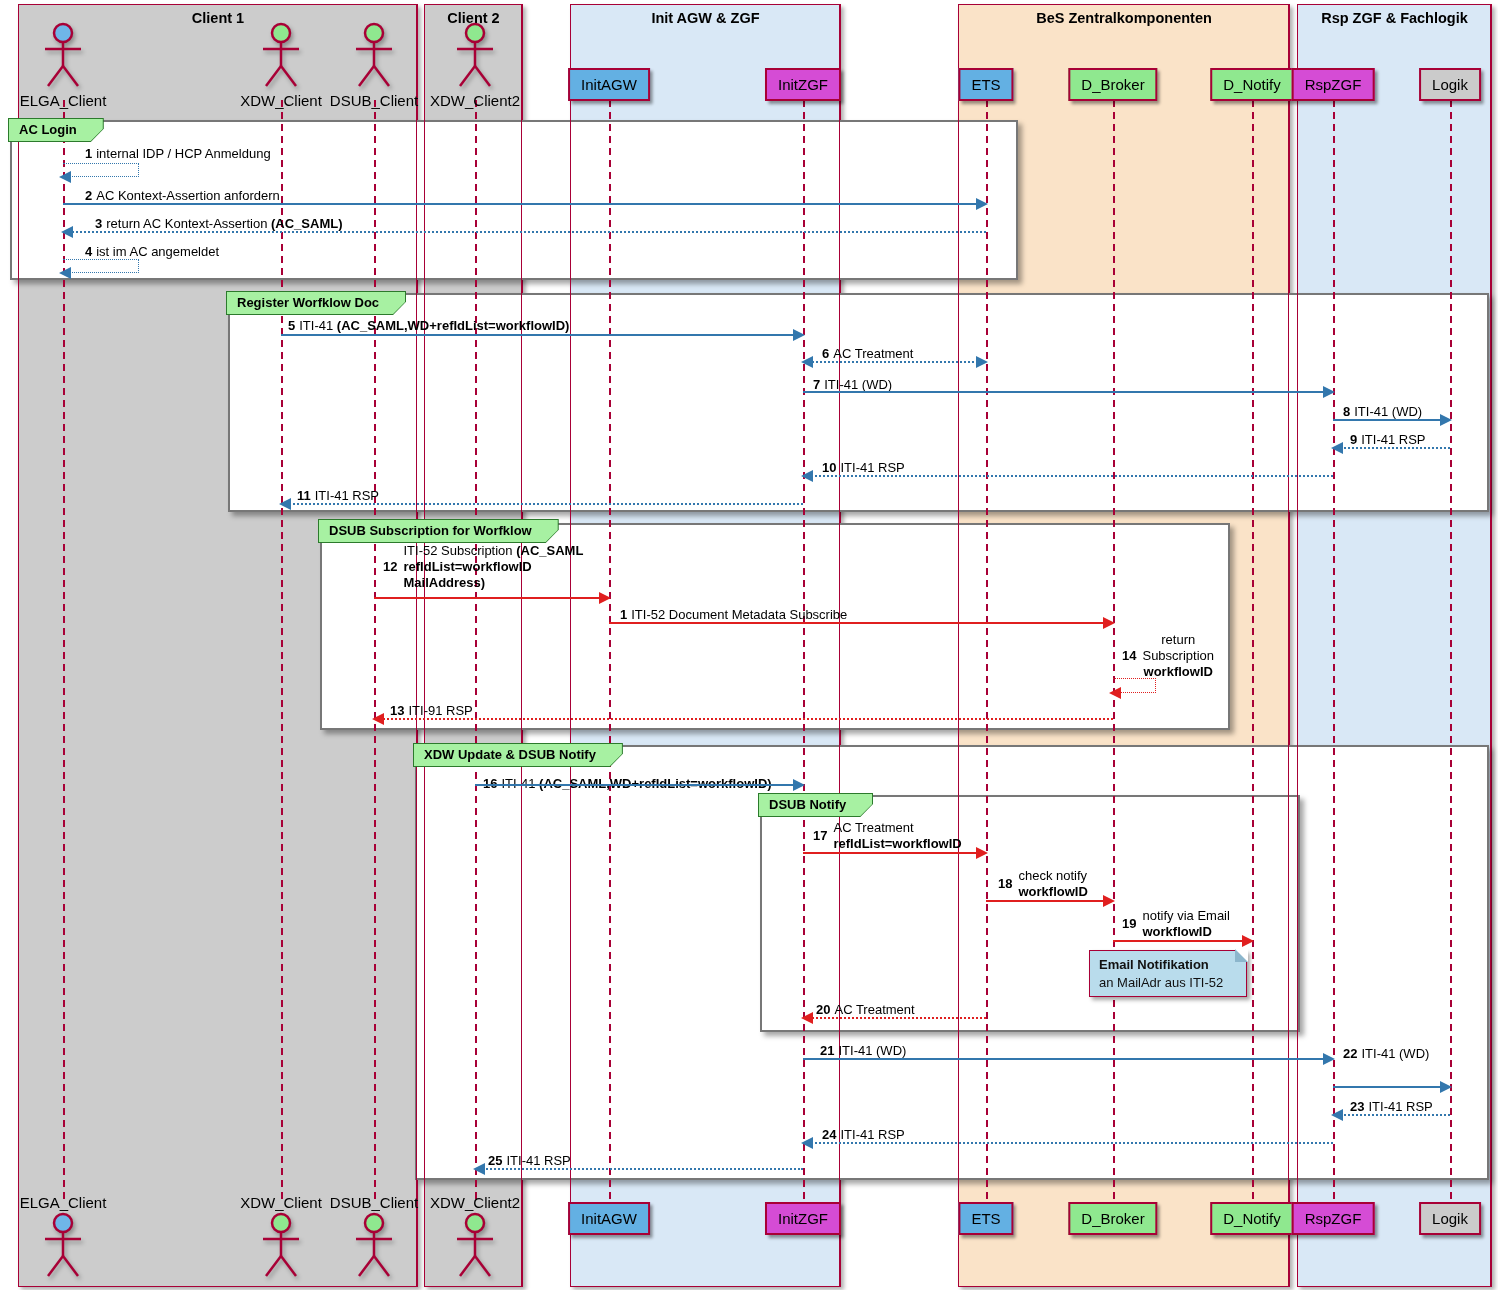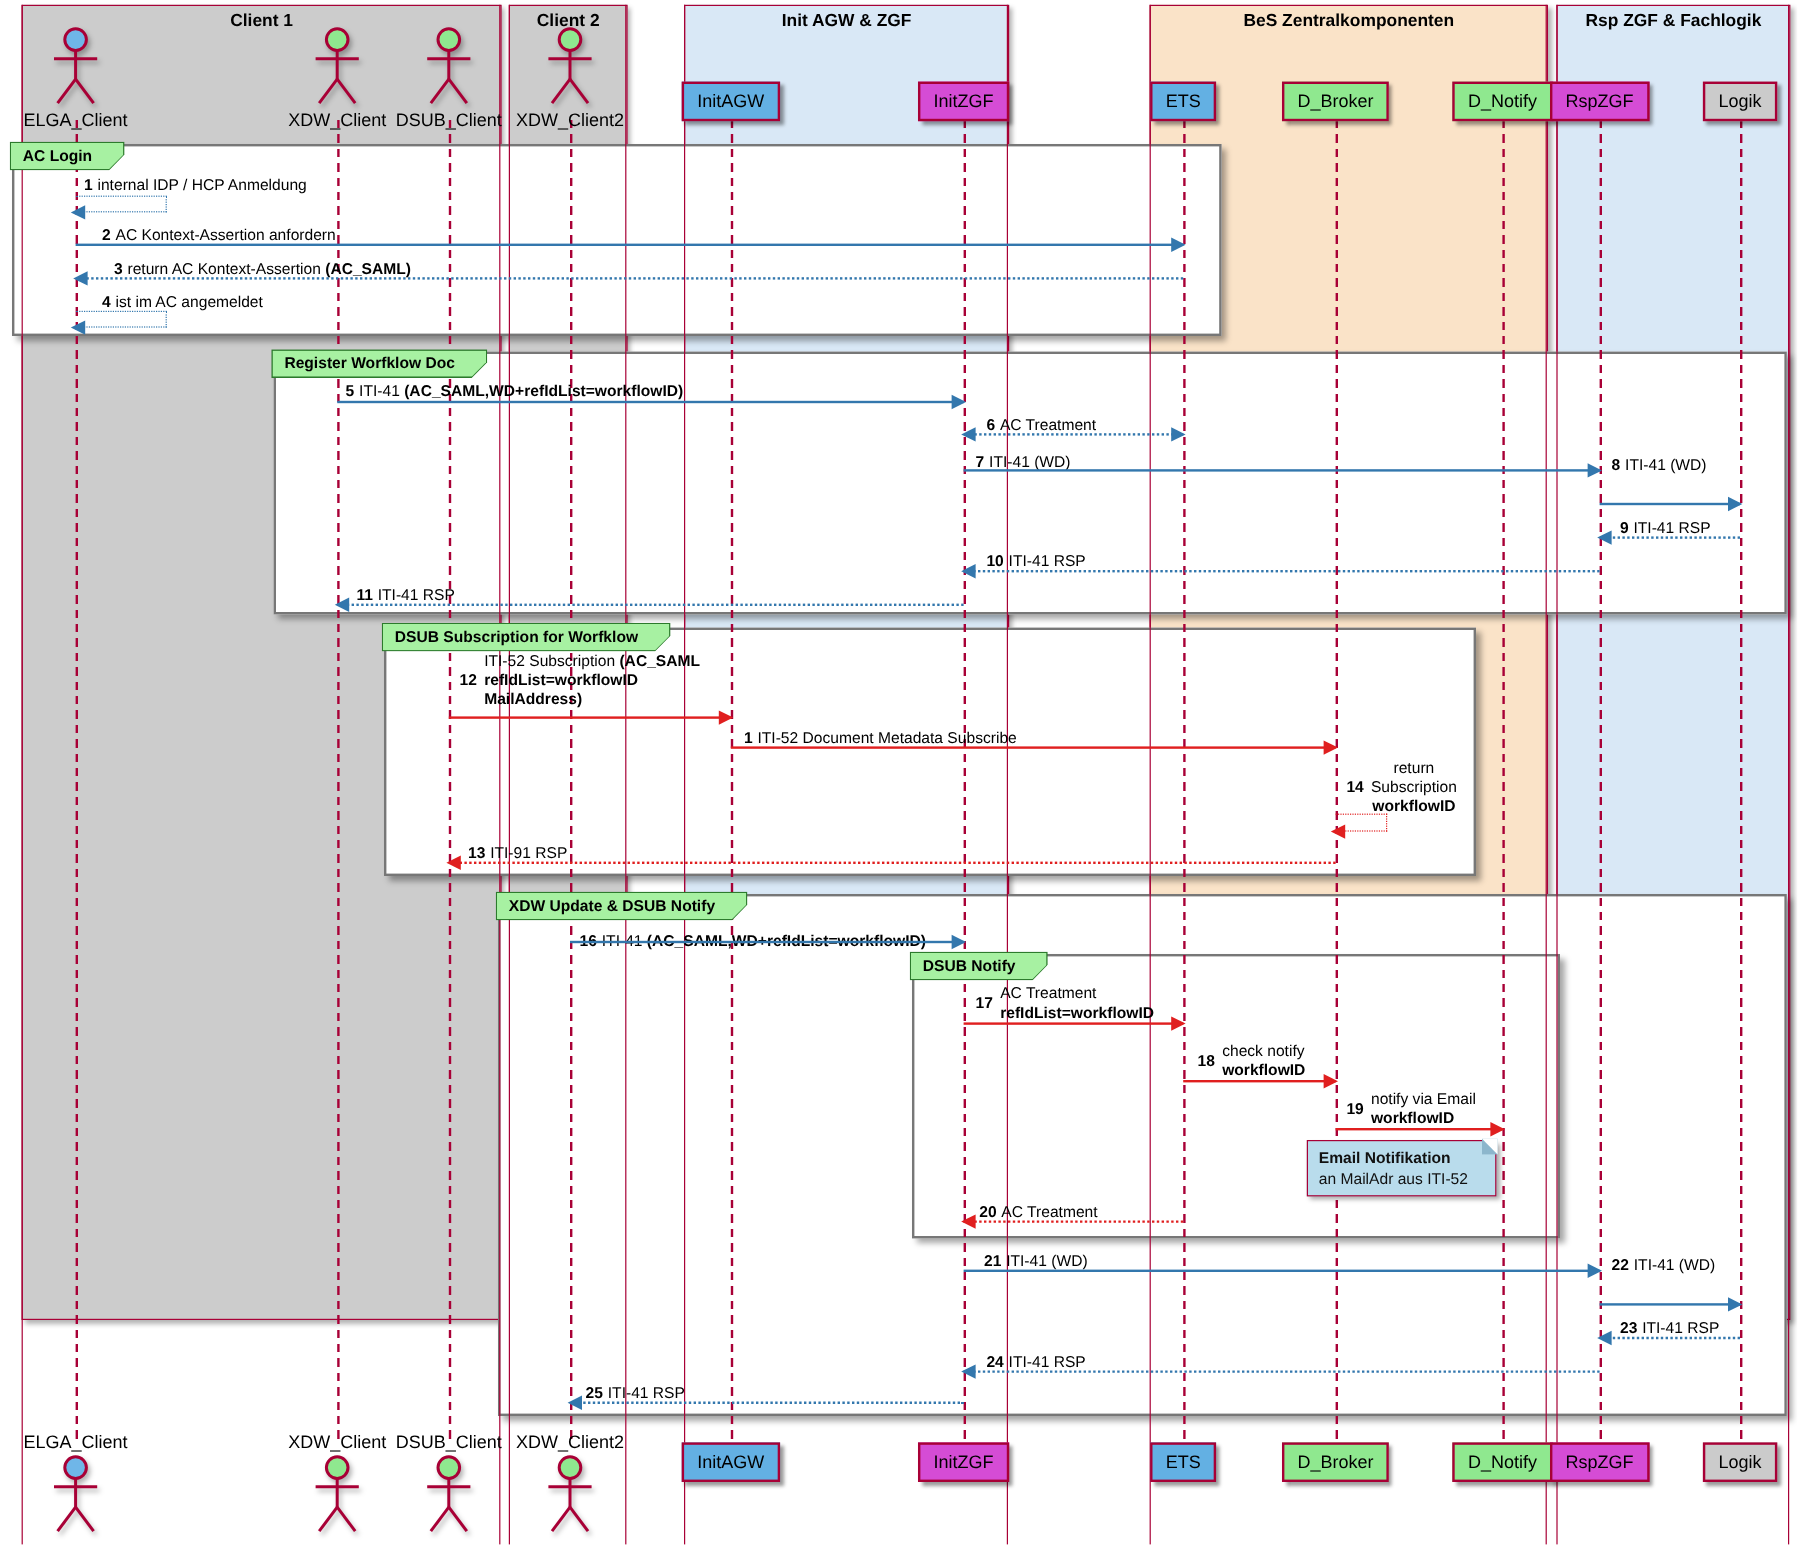--- a/index.html
+++ b/index.html
@@ -1,19 +1,19 @@
 <!DOCTYPE html>
 <html style="--ablue: #3377AD; --ared: #E01F1F; --lifeline: #A80036; --frame: #777777; --tab: #A7F1A2; --notebg: #B9DCEC;"><head>
 <meta charset="utf-8">
 <style>
   html,body{margin:0;padding:0;background:#fff;}
   #diagram{position:relative;width:1498px;height:1290px;background:#fff;overflow:hidden;
            font-family:"Liberation Sans",sans-serif;color:#111;}
   
-  .col{position:absolute;top:4px;height:1096px;border:1.6px solid var(--lifeline);
+  .col{position:absolute;top:4px;height:1283px;border:1.6px solid var(--lifeline);
        box-shadow:3px 3px 4px rgba(0,0,0,.3);box-sizing:border-box;z-index:0;padding-left:32px;}
   .col-title{position:absolute;top:5px;left:0;width:100%;text-align:center;
              font-weight:bold;font-size:14.5px;color:#000;}
   
   .cb{position:absolute;top:4px;height:1283px;width:0;border-left:1.6px solid var(--lifeline);z-index:3;}
   
   .ll{position:absolute;top:100px;height:1104px;width:1.8px;z-index:4;
       background:repeating-linear-gradient(to bottom,var(--lifeline) 0 7px,transparent 7px 12px);}
   
   .frame{position:absolute;background:#fff;border:2px solid var(--frame);box-sizing:border-box;
@@ -107,21 +107,21 @@
   <div class="ftab" style="left:318px;top:519px;">
       <span class="ftab-in">DSUB Subscription for Worfklow</span>
     </div>
   <div class="ftab" style="left:413px;top:743px;">
       <span class="ftab-in">XDW Update &amp; DSUB Notify</span>
     </div>
   <div class="ftab" style="left:758px;top:793px;">
       <span class="ftab-in">DSUB Notify</span>
     </div>
 
-  <div class="ml" style="left:70px;top:146px"><b>1</b><span>internal IDP / HCP Anmeldung</span></div>
+  <div class="ml" style="left:85px;top:146px"><b>1</b><span>internal IDP / HCP Anmeldung</span></div>
   <div class="self blue" style="left:63px;top:163px;width:75px;height:12px">
       <i class="ah l"></i>
     </div>
 
   <div class="ml" style="left:85px;top:188px"><b>2</b><span>AC Kontext-Assertion anfordern</span></div>
   <div class="ln blue" style="left:63px;top:203px;width:923px">
       <i class="ah r"></i>
     </div>
 
   <div class="ml" style="left:95px;top:216px"><b>3</b><span>return AC Kontext-Assertion </span><b>(AC_SAML)</b></div>
@@ -143,21 +143,21 @@
   <div class="ln blue dot" style="left:803px;top:361px;width:183px">
       <i class="ah l"></i>
       <i class="ah r"></i>
     </div>
 
   <div class="ml" style="left:813px;top:377px"><b>7</b><span>ITI-41 (WD)</span></div>
   <div class="ln blue" style="left:803px;top:391px;width:530px">
       <i class="ah r"></i>
     </div>
 
-  <div class="ml" style="left:1343px;top:380px"><b>8</b><span>ITI-41 (WD)</span></div>
+  <div class="ml" style="left:1343px;top:404px"><b>8</b><span>ITI-41 (WD)</span></div>
   <div class="ln blue" style="left:1333px;top:419px;width:117px">
       <i class="ah r"></i>
     </div>
 
   <div class="ml" style="left:1350px;top:432px"><b>9</b><span>ITI-41 RSP</span></div>
   <div class="ln blue dot" style="left:1333px;top:447px;width:117px">
       <i class="ah l"></i>
     </div>
 
   <div class="ml" style="left:822px;top:460px"><b>10</b><span>ITI-41 RSP</span></div>

